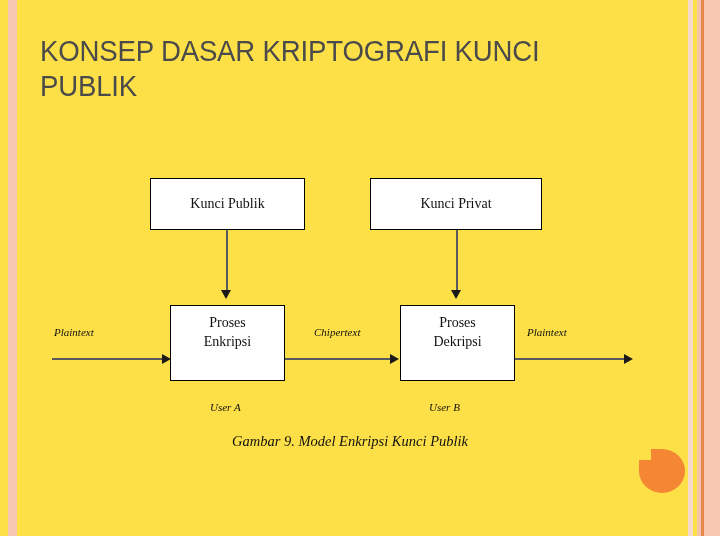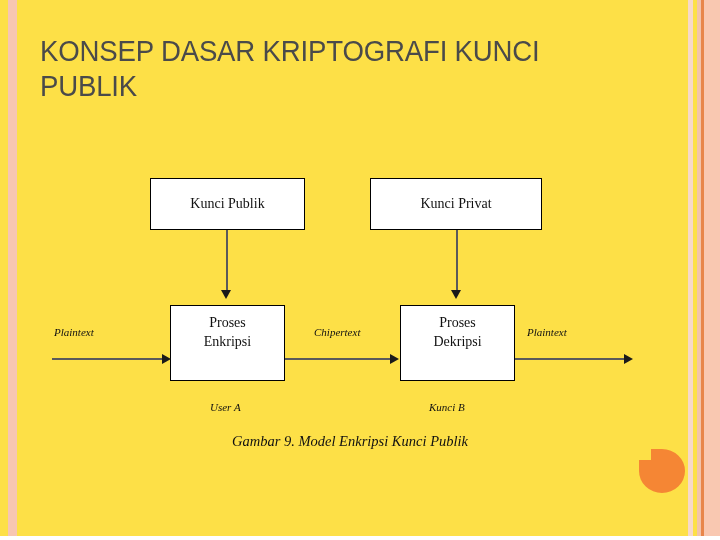--- a/index.html
+++ b/index.html
@@ -187,21 +187,21 @@
     <div class="conn h-line" id="h2"></div>
     <div class="h-head" id="h-head-2"></div>
     <div class="conn h-line" id="h3"></div>
     <div class="h-head" id="h-head-3"></div>
 
     <div class="flow-label" id="lbl-plaintext-1">Plaintext</div>
     <div class="flow-label" id="lbl-chipertext">Chipertext</div>
     <div class="flow-label" id="lbl-plaintext-2">Plaintext</div>
 
     <div class="flow-label" id="lbl-user-a">User A</div>
-    <div class="flow-label" id="lbl-user-b">Kunci B</div>
+    <div class="flow-label" id="lbl-user-b">User B</div>
 
     <div id="caption">Gambar  9.  Model Enkripsi Kunci Publik</div>
   </div>
 
   <svg id="accent-shape" viewBox="0 0 46 44">
     <path d="M23 0 A23 22 0 1 1 0 22 L0 11 L12 11 L12 0 Z" fill="#f58634"></path>
   </svg>
 
 </div>
 

